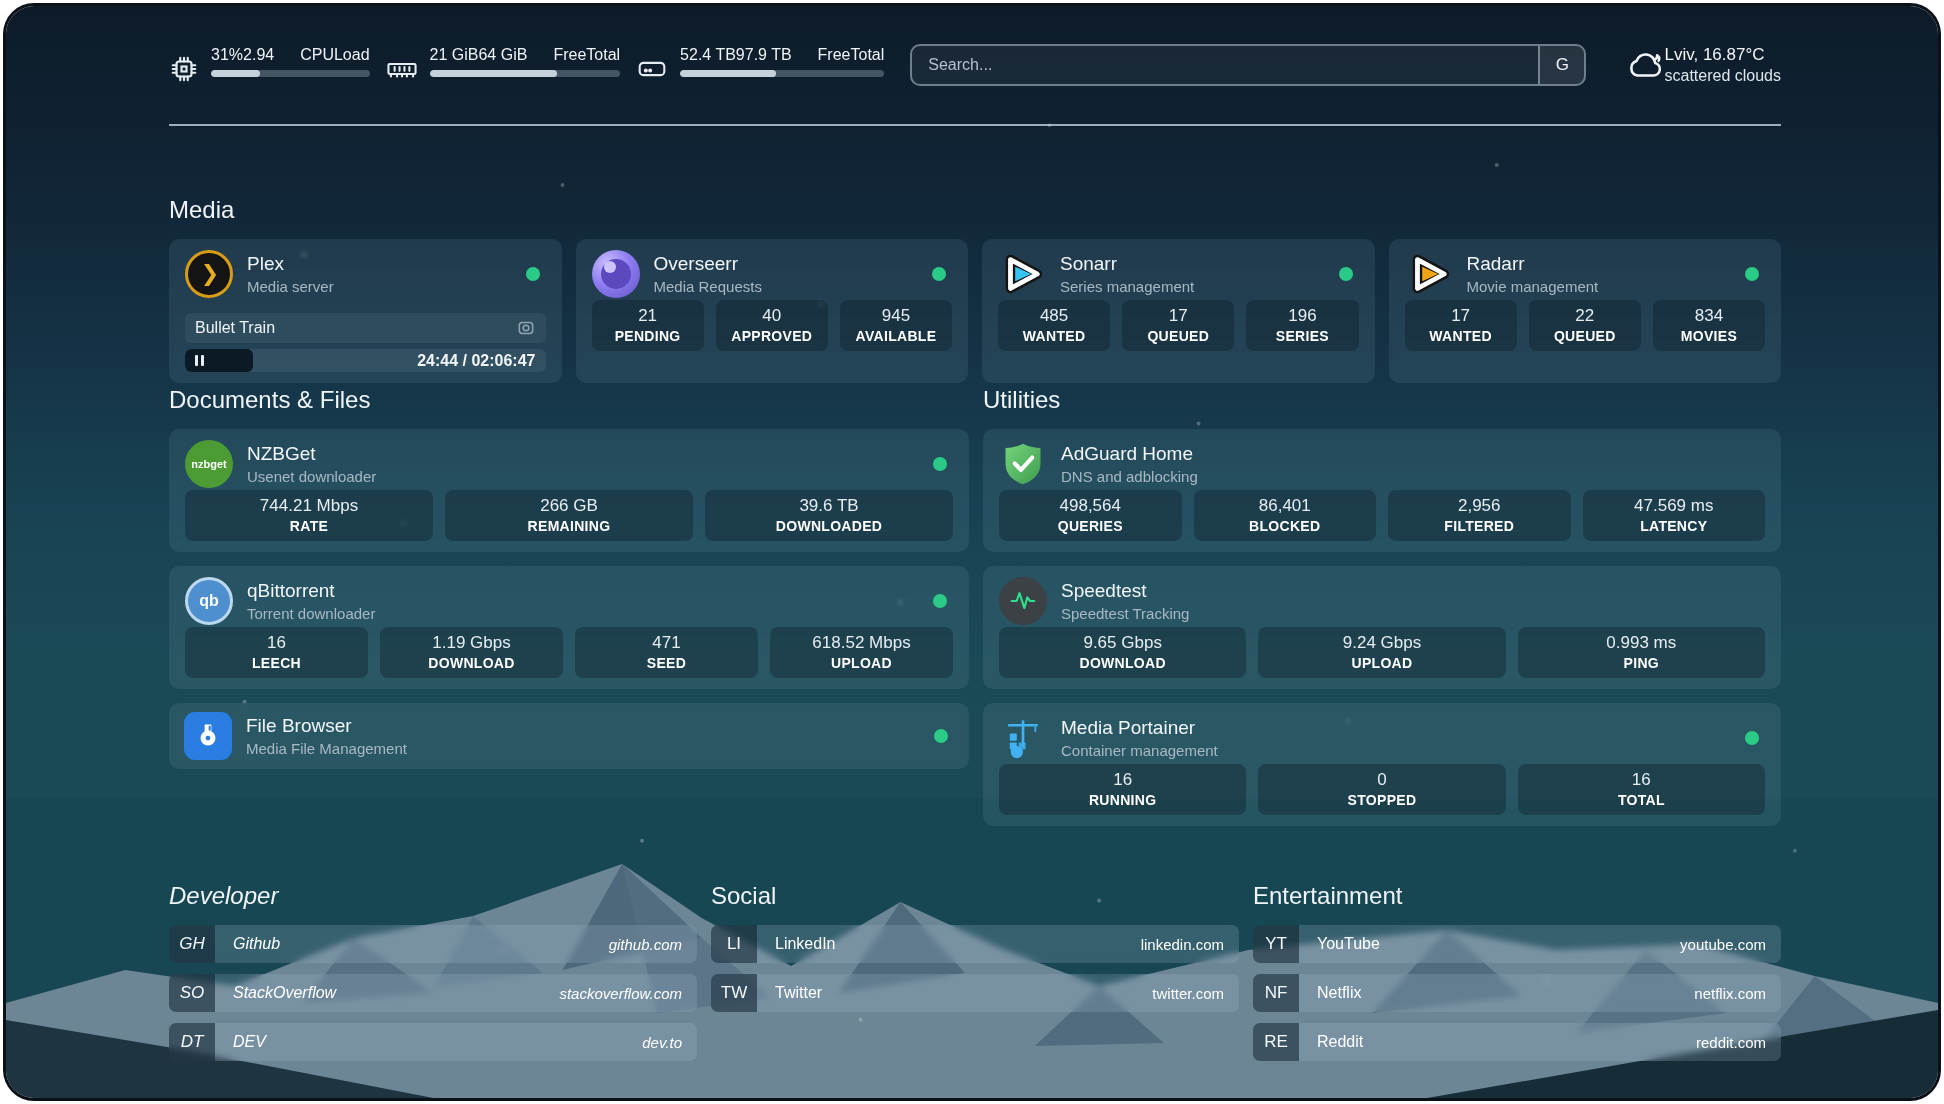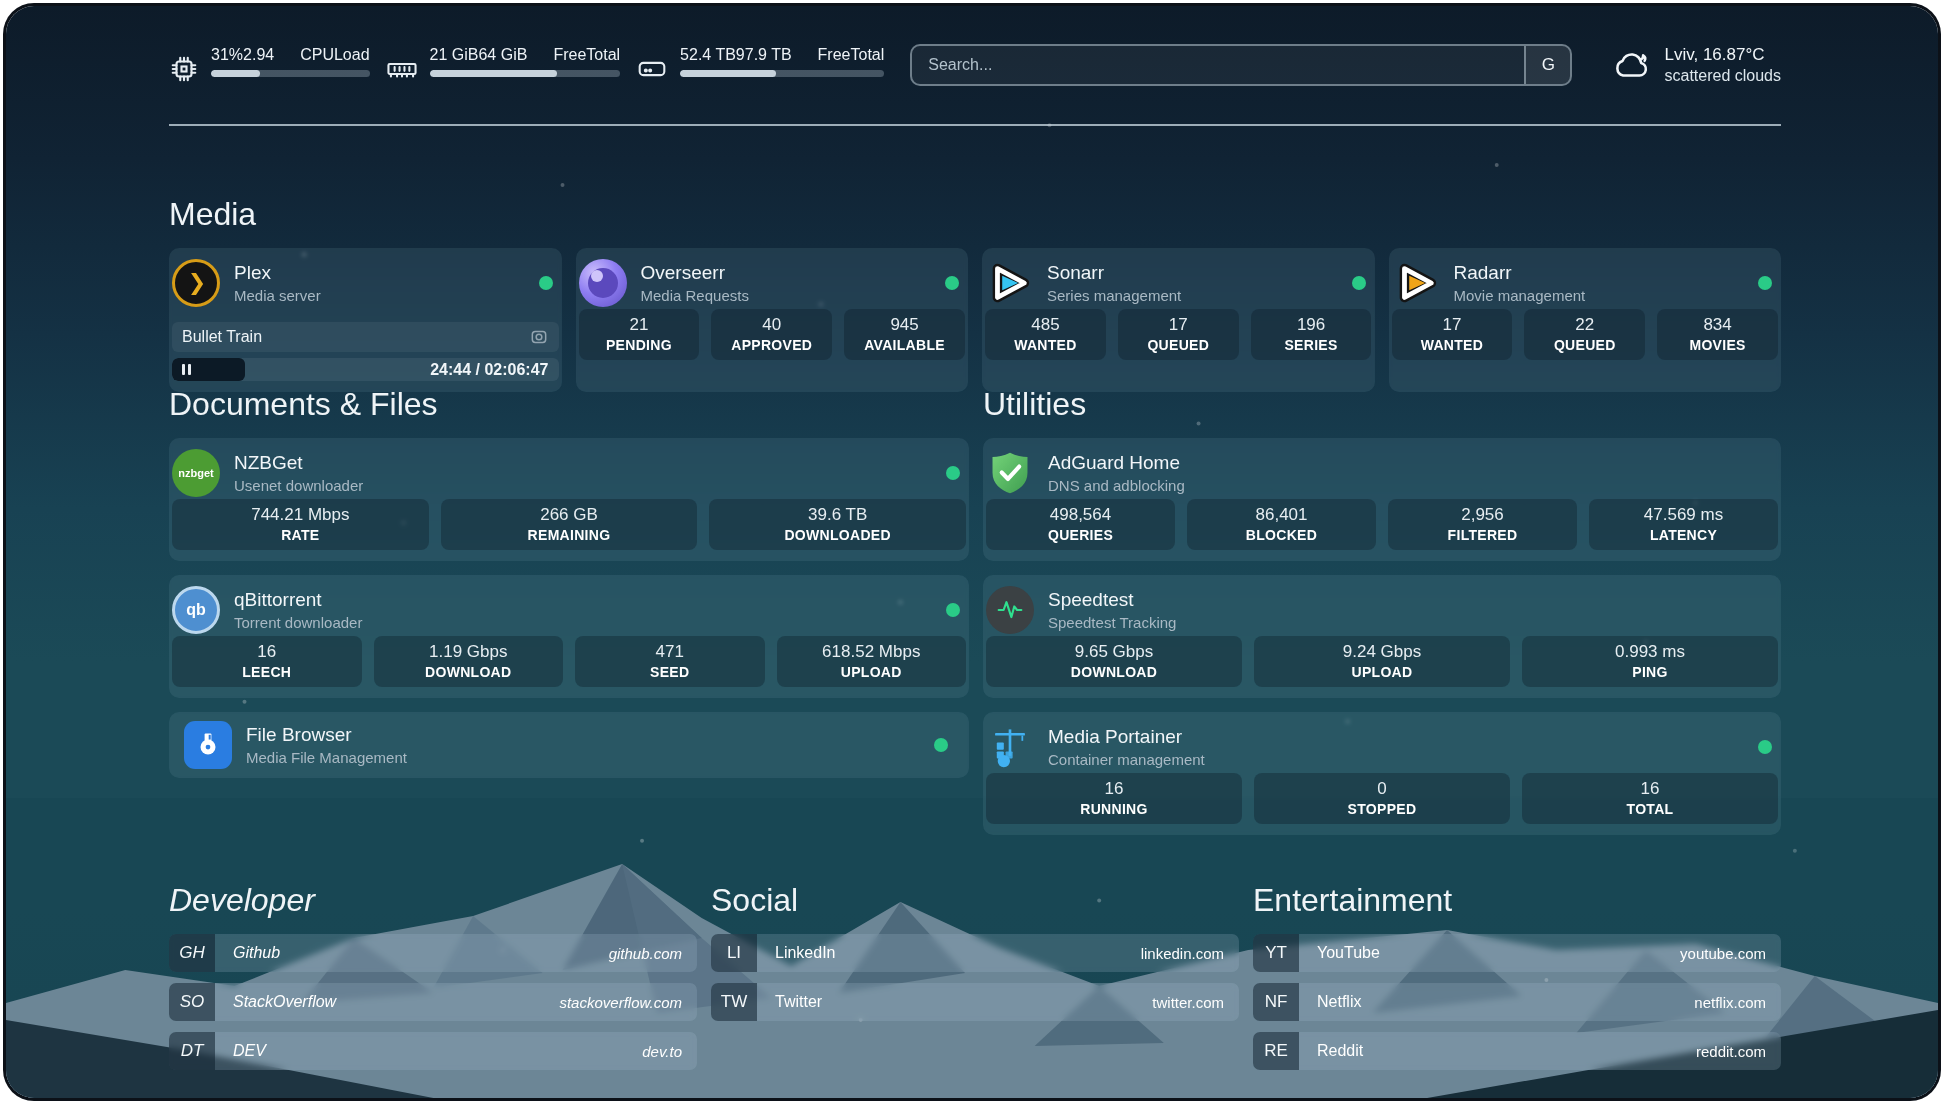--- a/index.html
+++ b/index.html
@@ -19,30 +19,30 @@
   .scol{display:flex;flex-direction:row;text-align:right;font-size:16px;line-height:18px;color:#eef3f7;}
   .sysstat-bar{margin-top:6px;height:7px;border-radius:4px;background:rgba(185,200,212,.32);overflow:hidden;}
   .sysstat-fill{height:100%;background:#c6d2db;border-radius:4px;}
   .searchbox{flex:1;margin-left:26px;height:38px;border:2px solid rgba(196,211,222,.5);border-radius:10px;
              background:rgba(255,255,255,.05);display:flex;align-items:stretch;overflow:hidden;justify-content:flex-end;}
   .searchbox input{flex:1;background:transparent;border:none;outline:none;color:#e8eff4;font-size:16px;
                    padding:0 16px;font-family:inherit;}
   .searchbox input::placeholder{color:#b3c2cc;}
   .g-btn{width:46px;border:none;border-left:2px solid rgba(196,211,222,.5);background:rgba(255,255,255,.06);
          color:#f2f6f9;font-size:17px;display:flex;align-items:center;justify-content:center;cursor:pointer;font-family:inherit;}
-  .weather{display:flex;align-items:center;gap:14px;margin-left:36px;}
+  .weather{display:flex;align-items:center;margin-left:36px;}
   .weather-text{display:flex;flex-direction:column;line-height:21px;}
   .weather-line1{font-size:17px;color:#f1f6f9;}
   .weather-line2{font-size:16px;color:#dce6ec;}
   
   .section{position:absolute;}
-  .section-title{font-size:32px;font-weight:500;color:#eff4f7;margin:0 0 15px 0;}
+  .section-title{font-size:24px;font-weight:500;color:#eff4f7;margin:0 0 15px 0;}
   .cards-row{display:flex;gap:14px;}
   .cards-col{display:flex;flex-direction:column;gap:14px;}
-  .app-card{background:rgba(126,170,186,.14);border-radius:10px;padding:11px 3px;position:relative;flex:1;
+  .app-card{background:rgba(126,170,186,.14);border-radius:10px;padding:11px 16px;position:relative;flex:1;
             backdrop-filter:blur(2px);cursor:pointer;}
   .app-card.slim{padding:9px 15px;}
   .app-header{display:flex;align-items:center;gap:14px;}
   .app-icon{width:48px;height:48px;flex:none;display:flex;align-items:center;justify-content:center;}
   .app-titles{display:flex;flex-direction:column;line-height:1.3;}
   .app-name{font-size:19px;font-weight:500;color:#f2f6f9;}
   .app-desc{font-size:15px;color:#a9b9c4;}
   .status-dot{width:14px;height:14px;border-radius:50%;background:#2acb87;margin-left:auto;margin-right:6px;flex:none;}
   .stats{display:flex;gap:12px;margin-top:2px;}
   .stat{flex:1;background:rgba(11,27,37,.35);border-radius:8px;text-align:center;padding:6px 4px 7px;}

